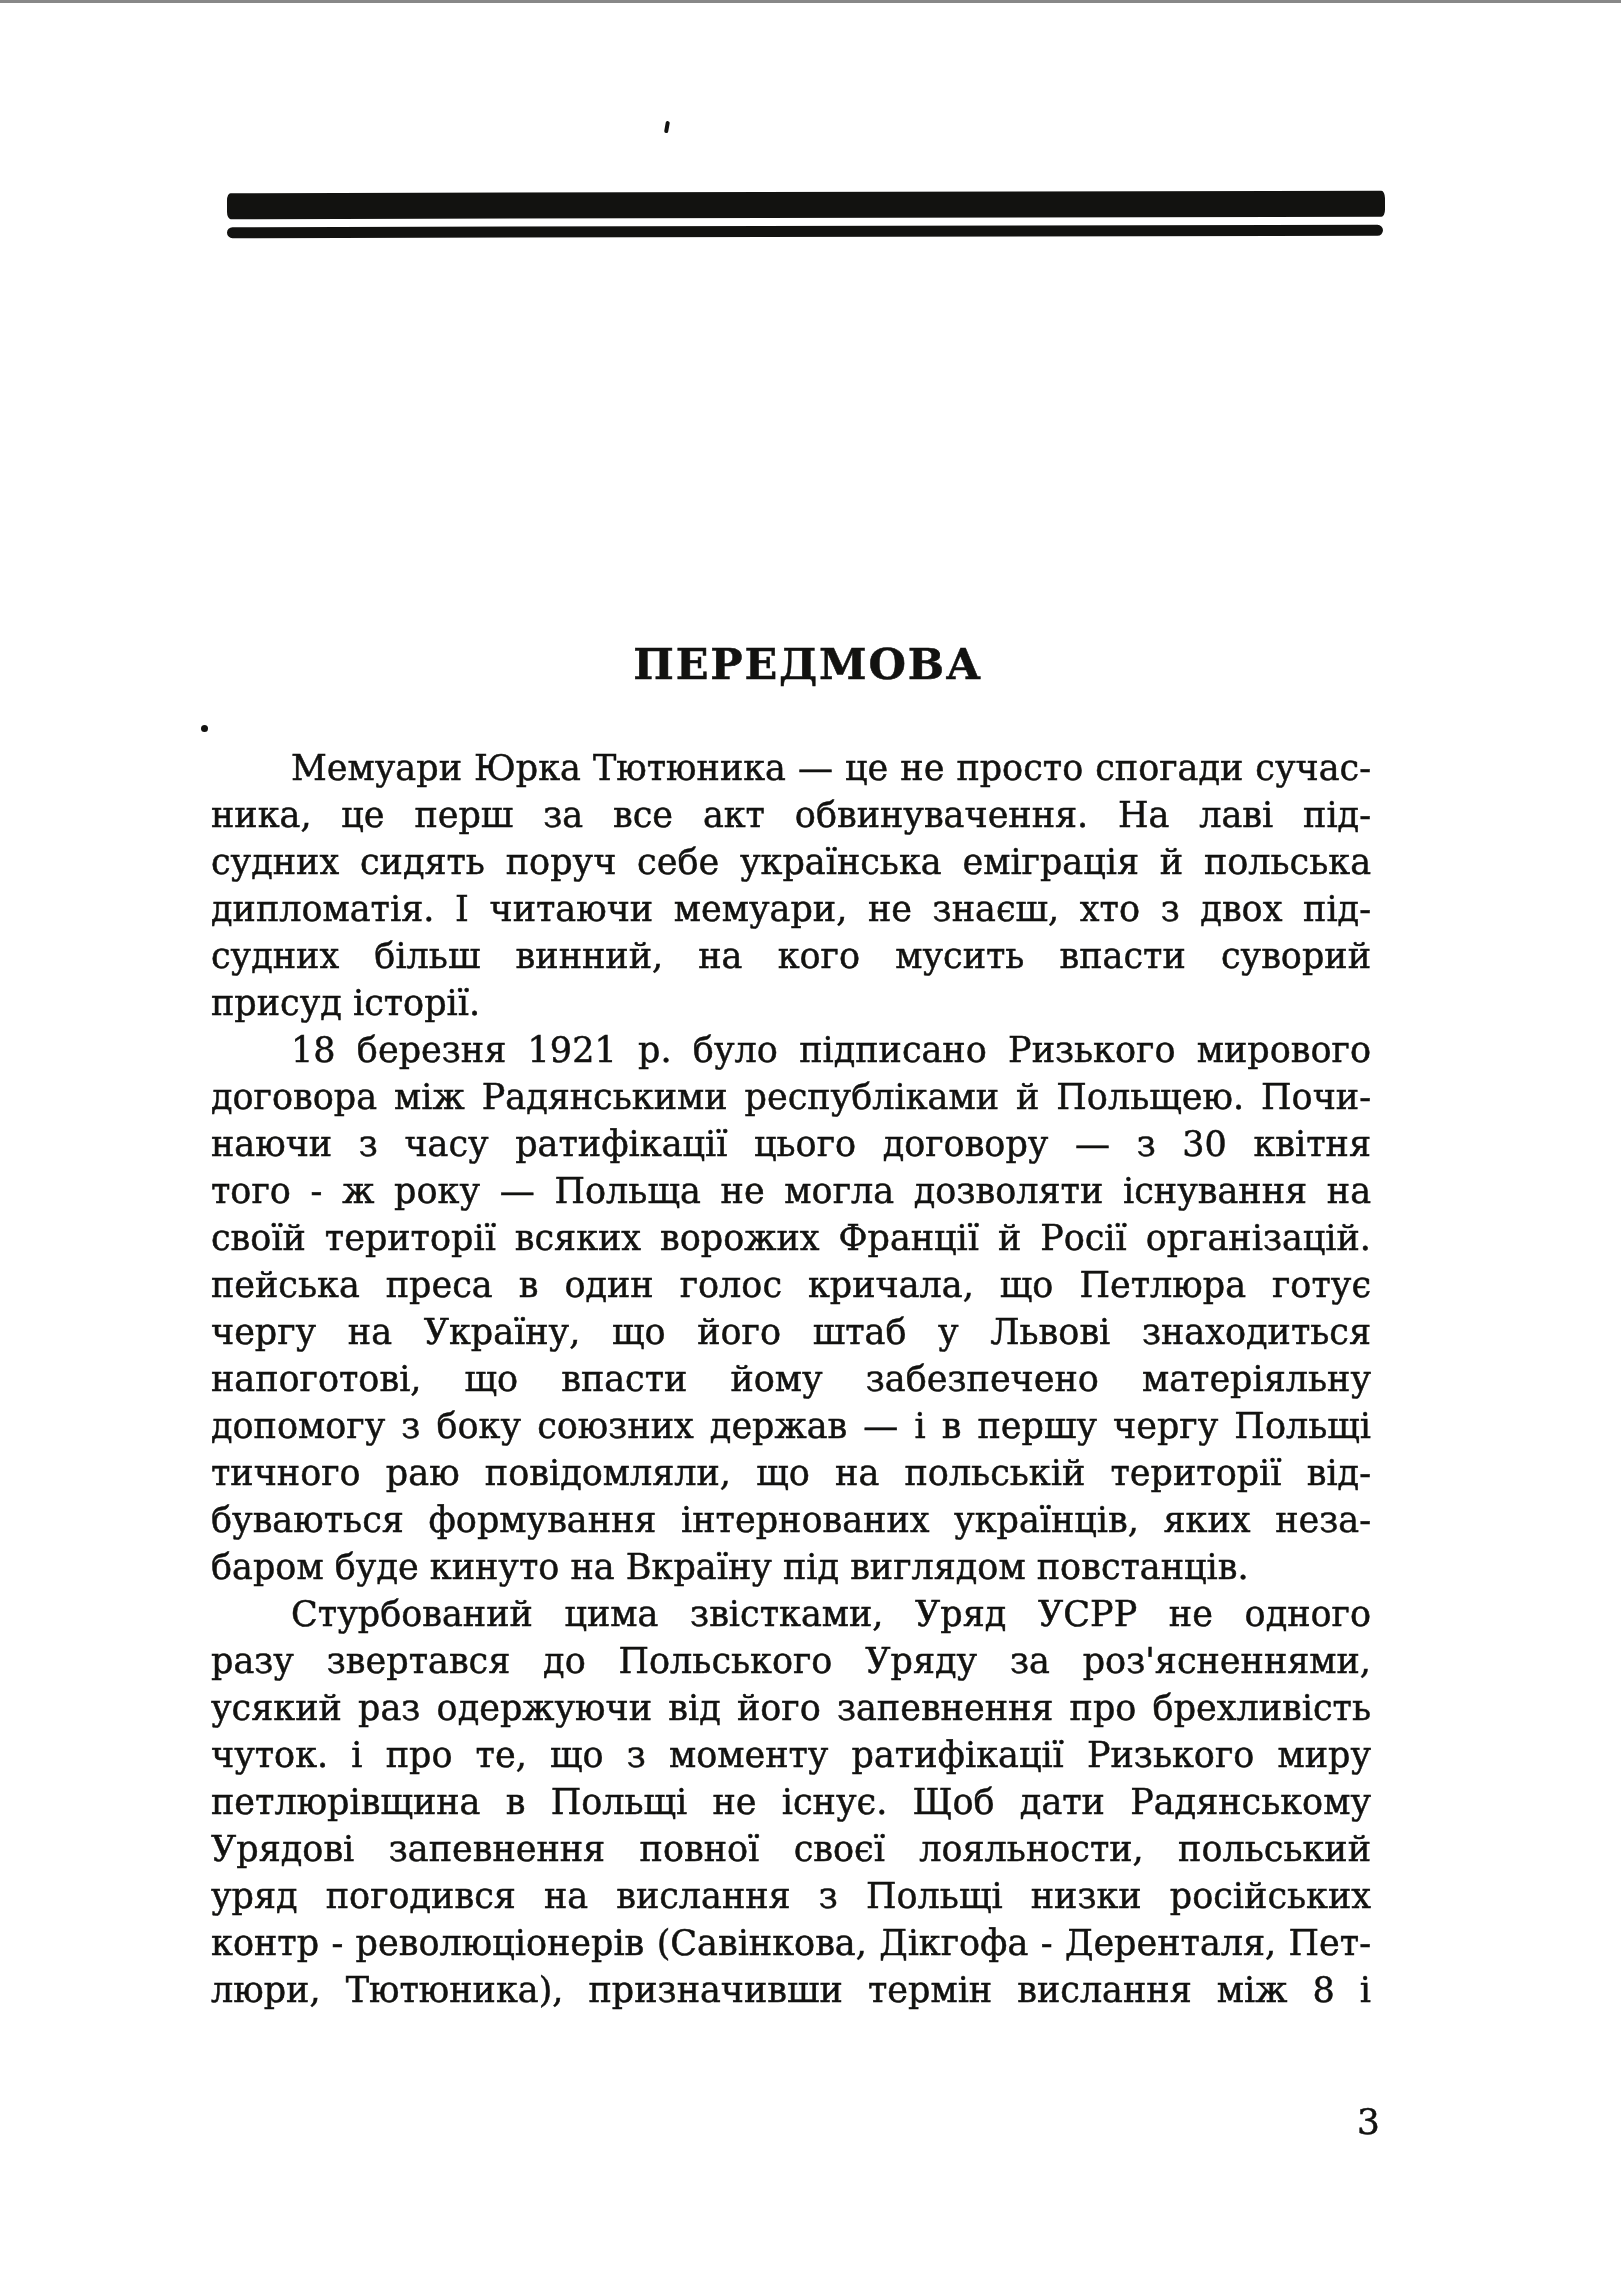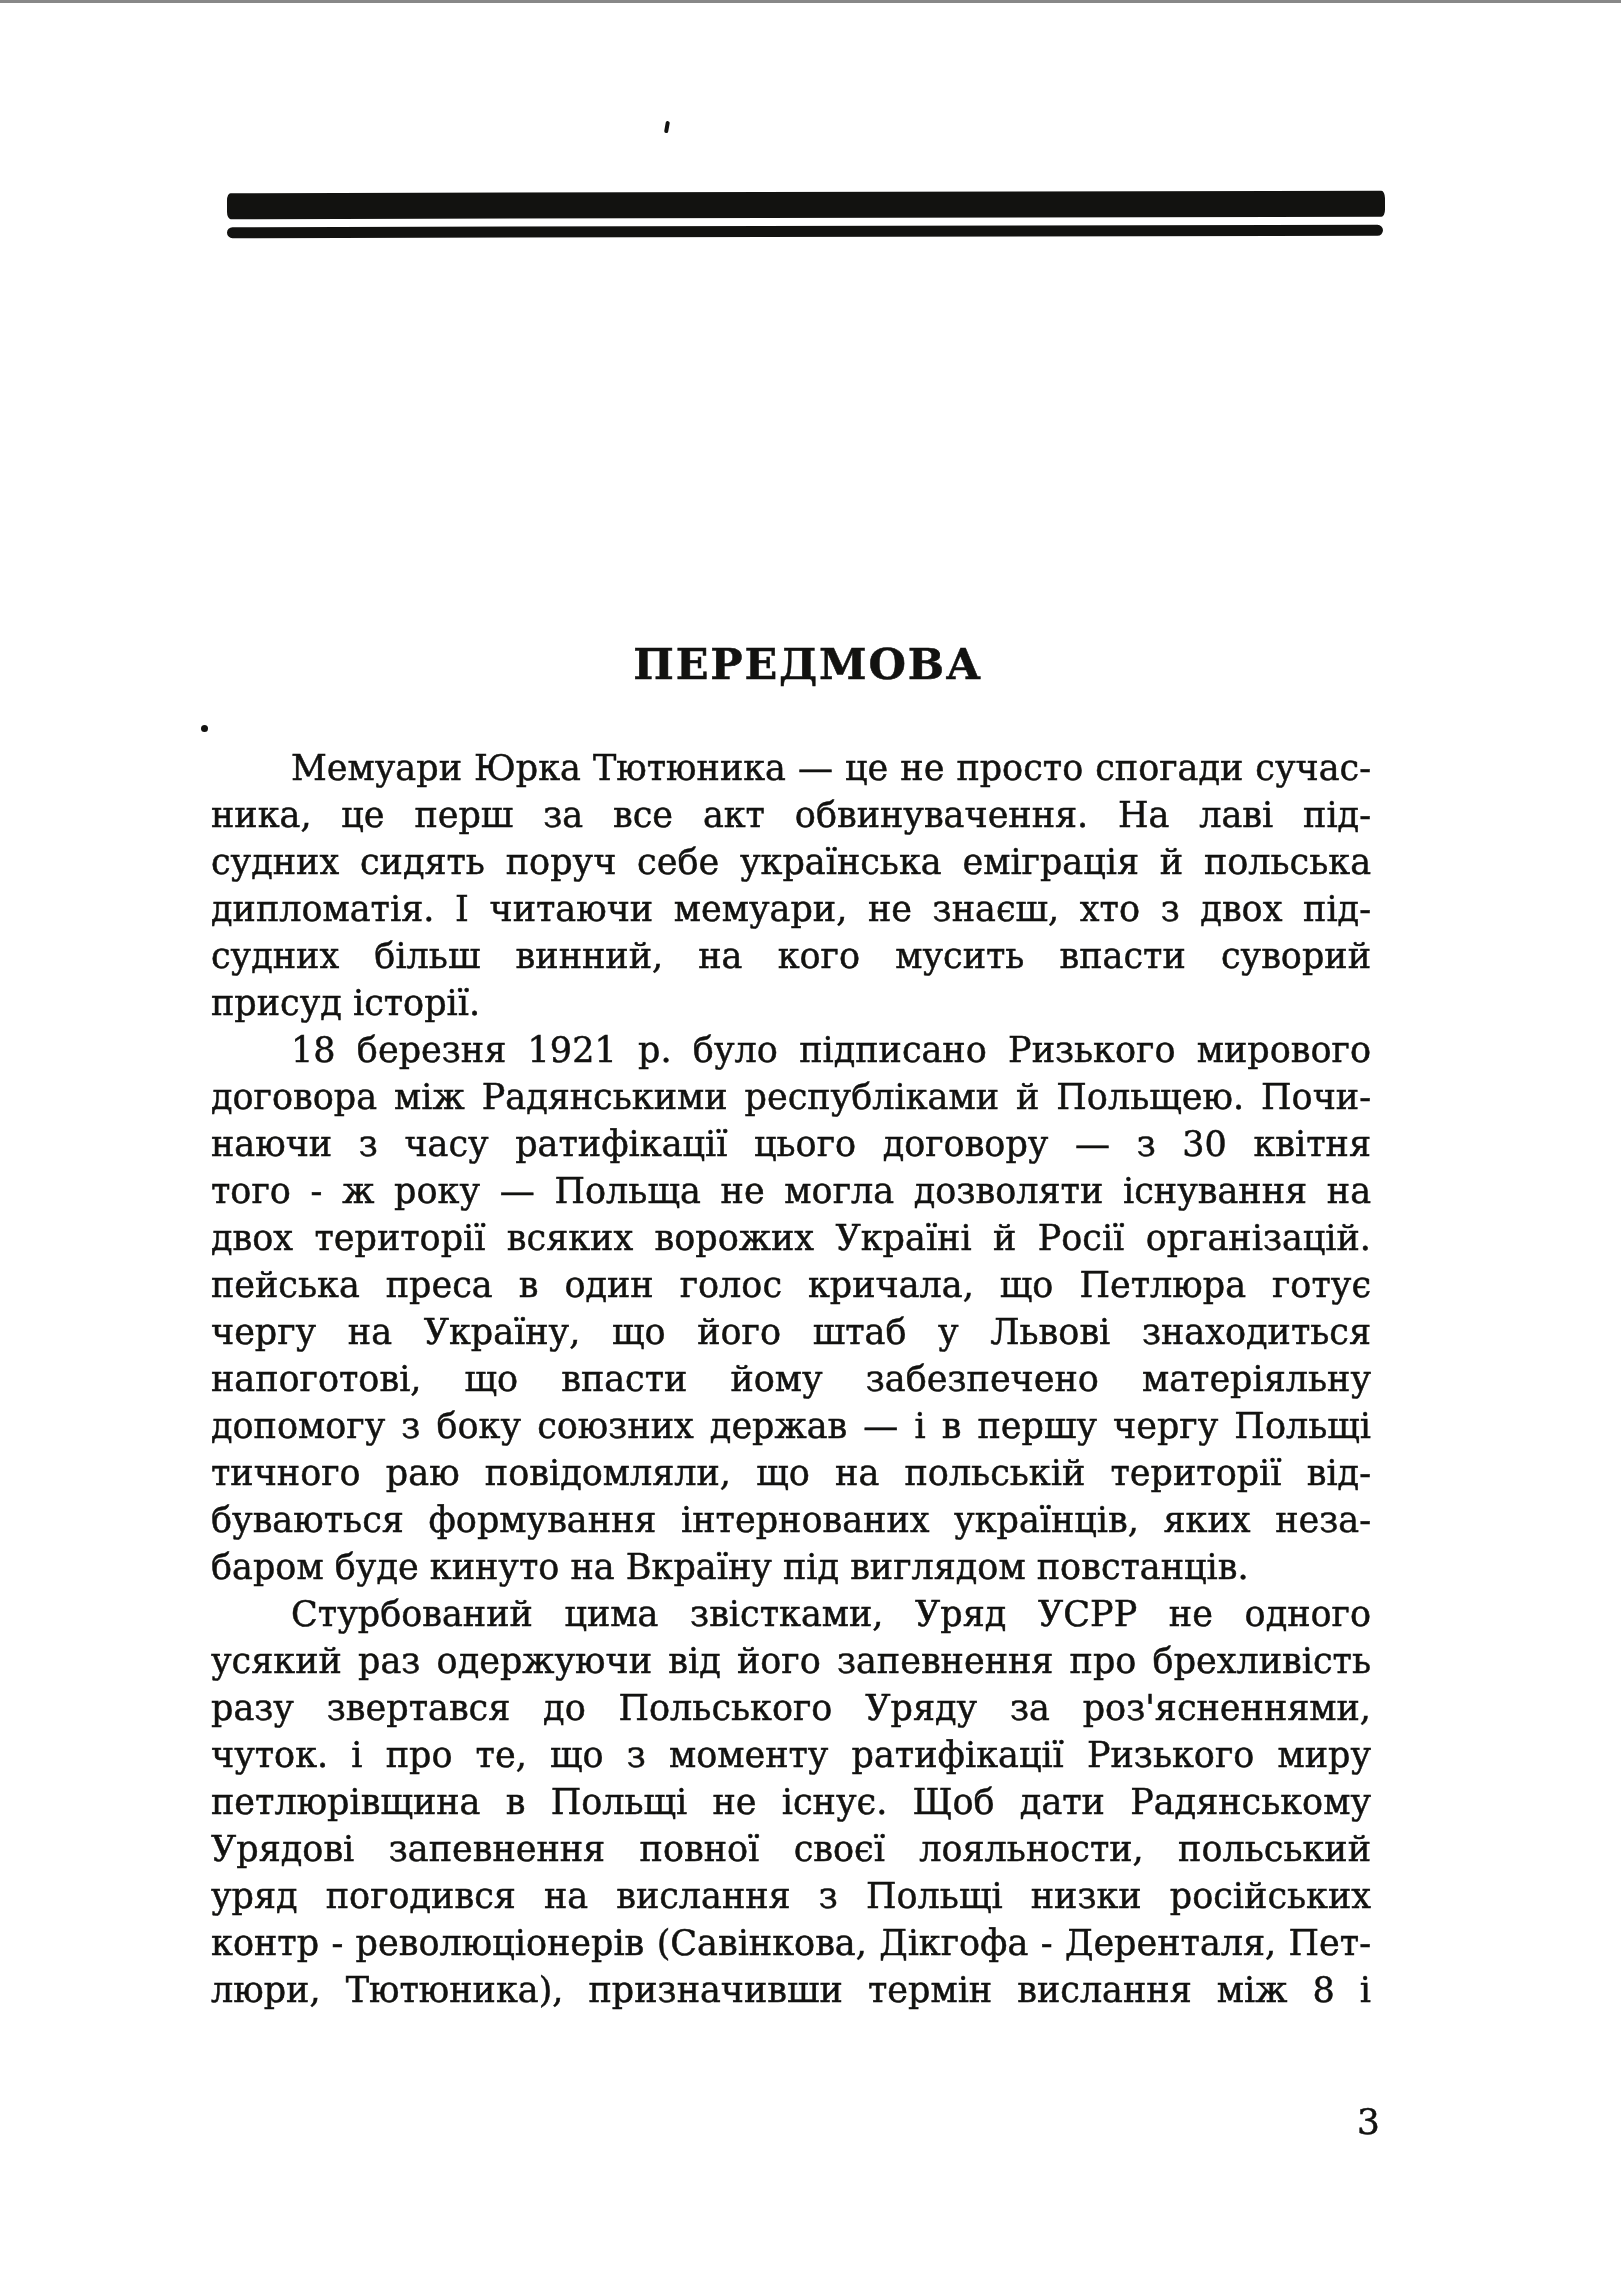--- a/index.html
+++ b/index.html
@@ -74,31 +74,31 @@
       <div class="line ind">Мемуари Юрка Тютюника — це не просто спогади сучас-</div>
       <div class="line">ника, це перш за все акт обвинувачення. На лаві під-</div>
       <div class="line">судних сидять поруч себе українська еміграція й польська</div>
       <div class="line">дипломатія. І читаючи мемуари, не знаєш, хто з двох під-</div>
       <div class="line">судних більш винний, на кого мусить впасти суворий</div>
       <div class="line end">присуд історії.</div>
       <div class="line ind">18 березня 1921 р. було підписано Ризького мирового</div>
       <div class="line">договора між Радянськими республіками й Польщею. Почи-</div>
       <div class="line">наючи з часу ратифікації цього договору — з 30 квітня</div>
       <div class="line">того - ж року — Польща не могла дозволяти існування на</div>
-      <div class="line">двох території всяких ворожих Україні й Росії організацій.</div>
+      <div class="line">своїй території всяких ворожих Франції й Росії організацій.</div>
       <div class="line">пейська преса в один голос кричала, що Петлюра готує</div>
       <div class="line">чергу на Україну, що його штаб у Львові знаходиться</div>
       <div class="line">напоготові, що впасти йому забезпечено матеріяльну</div>
       <div class="line">допомогу з боку союзних держав — і в першу чергу Польщі</div>
       <div class="line">тичного раю повідомляли, що на польській території від-</div>
       <div class="line">буваються формування інтернованих українців, яких неза-</div>
       <div class="line end">баром буде кинуто на Вкраїну під виглядом повстанців.</div>
       <div class="line ind">Стурбований цима звістками, Уряд УСРР не одного</div>
+      <div class="line">разу звертався до Польського Уряду за роз'ясненнями,</div>
       <div class="line">усякий раз одержуючи від його запевнення про брехливість</div>
-      <div class="line">разу звертався до Польського Уряду за роз'ясненнями,</div>
       <div class="line">чуток. і про те, що з моменту ратифікації Ризького миру</div>
       <div class="line">петлюрівщина в Польщі не існує. Щоб дати Радянському</div>
       <div class="line">Урядові запевнення повної своєї лояльности, польський</div>
       <div class="line">уряд погодився на вислання з Польщі низки російських</div>
       <div class="line">контр - революціонерів (Савінкова, Дікгофа - Деренталя, Пет-</div>
       <div class="line">люри, Тютюника), призначивши термін вислання між 8 і</div>
     </div>
 
   <div class="pagenum">3</div>
 </div>

